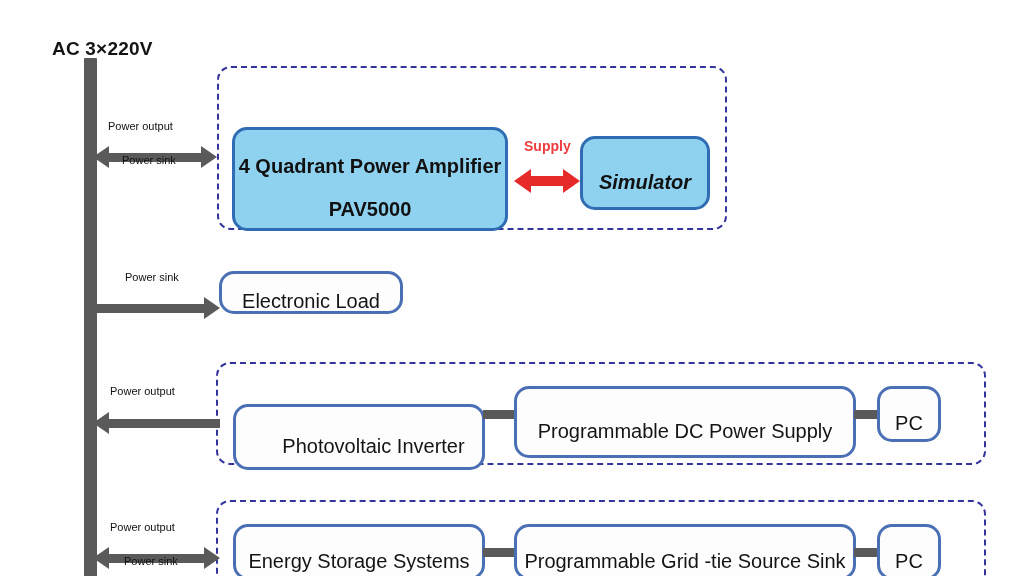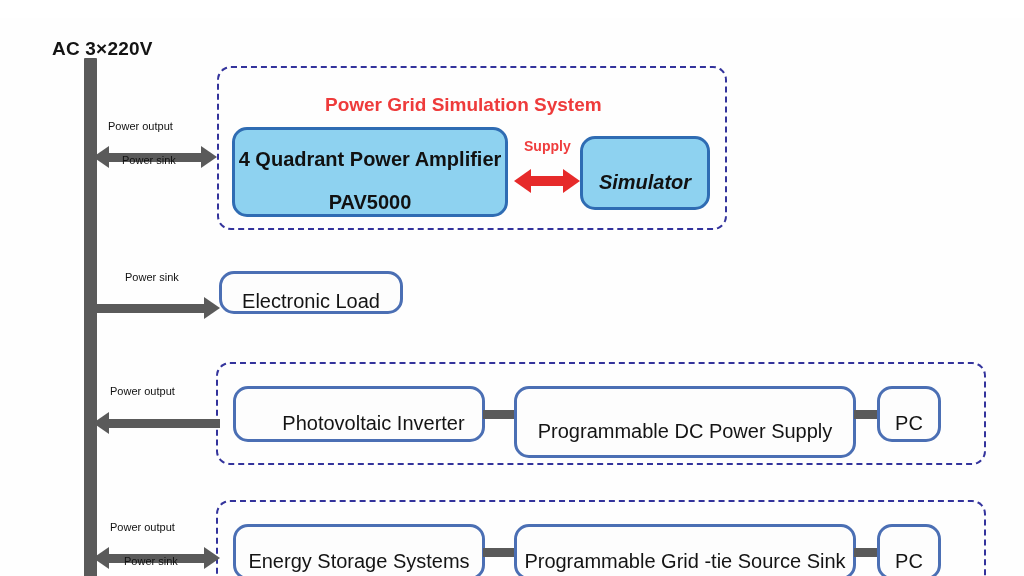--- a/index.html
+++ b/index.html
@@ -149,31 +149,30 @@
 </head>
 <body>
 
 <div id="canvas">
 
   <div class="bus-label">AC 3×220V</div>
   <div class="bus-bar"></div>
 
   <div class="dashed-group" style="left:217px; top:30px; width:510px; height:164px;"></div>
 
-  <div class="group-title" style="left:325px; top:58px;">Power Grid Simulation System</div>
 
   <div class="arrow-label" style="left:108px; top:84px;">Power output</div>
   <div class="arrow-row" style="left:93px; top:105px; width:124px;">
     <div class="head head-left"></div>
     <div class="arrow-shaft"></div>
     <div class="head head-right"></div>
   </div>
   <div class="arrow-label" style="left:122px; top:118px;">Power sink</div>
 
-  <div class="box box-blue" style="left:232px; top:91px; width:276px; height:90px;">
+  <div class="box box-blue" style="left:232px; top:91px; width:276px; height:104px;">
     <div>4 Quadrant Power Amplifier</div>
     <div>PAV5000</div>
   </div>
 
   <div class="aurora-label" style="left:524px; top:102px;">Supply</div>
   <div class="aurora-arrow" style="left:514px; top:129px; width:66px;">
     <div class="h h-left"></div>
     <div class="shaft"></div>
     <div class="h h-right"></div>
   </div>
@@ -193,21 +192,21 @@
   </div>
 
   <div class="dashed-group" style="left:216px; top:326px; width:770px; height:103px;"></div>
 
   <div class="arrow-label" style="left:110px; top:349px;">Power output</div>
   <div class="arrow-row" style="left:93px; top:371px; width:127px;">
     <div class="head head-left"></div>
     <div class="arrow-shaft"></div>
   </div>
 
-  <div class="box box-white" style="left:233px; top:350px; width:252px; height:56px;padding-left:29px;">
+  <div class="box box-white" style="left:233px; top:368px; width:252px; height:66px;padding-left:29px;">
     <div>Photovoltaic Inverter</div>
   </div>
 
   <div class="link" style="left:483px; top:374px; width:33px;"></div>
 
   <div class="box box-white" style="left:514px; top:350px; width:342px; height:72px;">
     <div>Programmable DC Power Supply</div>
   </div>
 
   <div class="link" style="left:854px; top:374px; width:25px;"></div>

